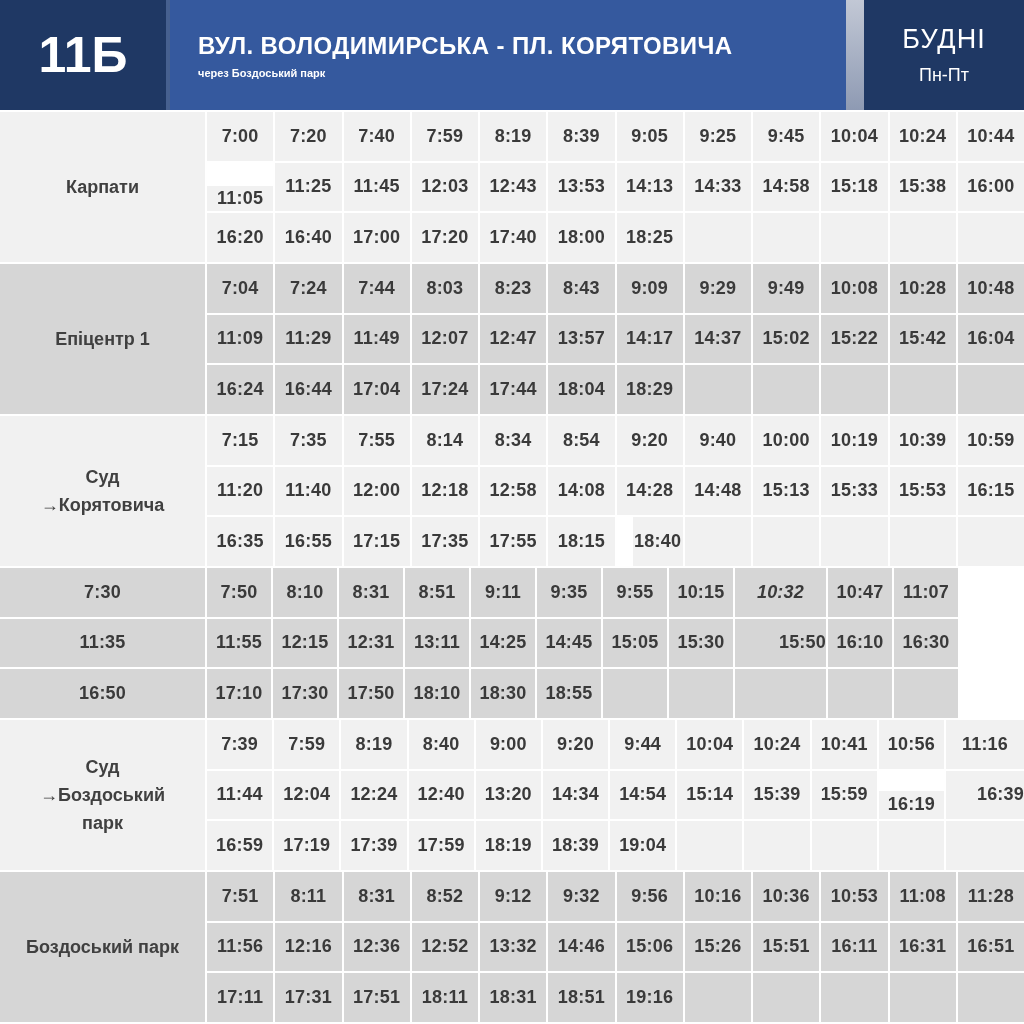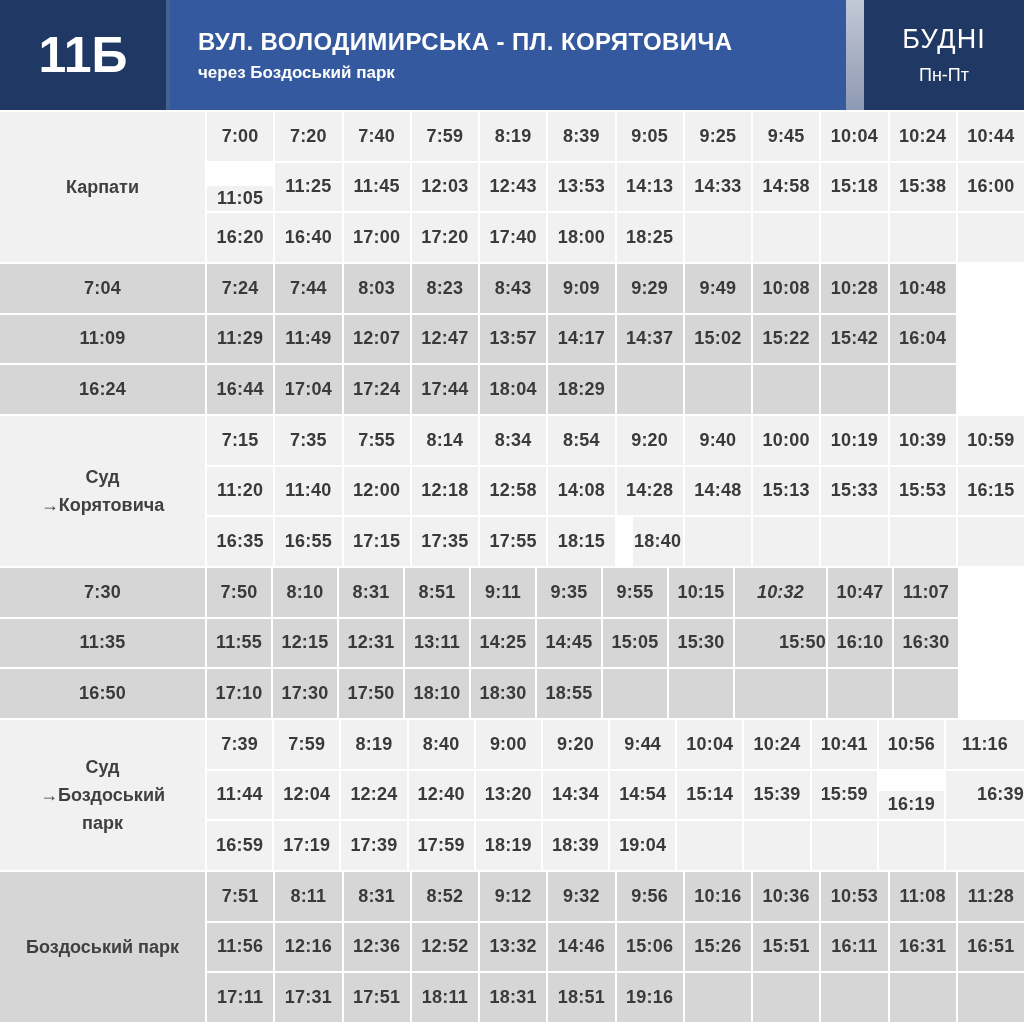--- a/index.html
+++ b/index.html
@@ -26,21 +26,21 @@
     color: #fff; display: flex; align-items: center; justify-content: center;
     font-size: 50px; font-weight: bold;
   }
   .header-sep-left { width: 4px; background: #46608f; }
   .header-mid {
     flex: 1; background: var(--blue); color: #fff;
     display: flex; flex-direction: column; justify-content: center;
     padding-left: 28px; gap: 7px;
   }
   .header-title { font-size: 24px; font-weight: bold; letter-spacing: 0.4px; }
-  .header-subtitle { font-size: 17px; font-weight: bold; }
+  .header-subtitle { font-size: 11px; font-weight: bold; }
   .header-sep-right { width: 18px; background: linear-gradient(180deg, #c2c8d5 0%, #8e9ab3 100%); }
   .header-right {
     width: 160px; background: var(--navy); color: #fff;
     display: flex; flex-direction: column; align-items: center; justify-content: center;
     gap: 10px;
   }
   .day-type { font-size: 27px; font-weight: normal; letter-spacing: 1px; }
   .day-range { font-size: 18px; font-weight: normal; }
 
   
@@ -126,20 +126,23 @@
       <div class="time-cell" style="grid-row: 3;">17:40</div>
       <div class="time-cell" style="grid-row: 3;">18:00</div>
       <div class="time-cell" style="grid-row: 3;">18:25</div>
       <div class="time-cell" style="grid-row: 3;"></div>
       <div class="time-cell" style="grid-row: 3;"></div>
       <div class="time-cell" style="grid-row: 3;"></div>
       <div class="time-cell" style="grid-row: 3;"></div>
       <div class="time-cell" style="grid-row: 3;"></div>
     </div>
     <div class="station-block block-gray">
+    <div class="station-label">
+        <div>Епіцентр 1</div>
+      </div>
   <div class="time-cell" style="grid-row: 1;">7:04</div>
       <div class="time-cell" style="grid-row: 1;">7:24</div>
       <div class="time-cell" style="grid-row: 1;">7:44</div>
       <div class="time-cell" style="grid-row: 1;">8:03</div>
       <div class="time-cell" style="grid-row: 1;">8:23</div>
       <div class="time-cell" style="grid-row: 1;">8:43</div>
       <div class="time-cell" style="grid-row: 1;">9:09</div>
       <div class="time-cell" style="grid-row: 1;">9:29</div>
       <div class="time-cell" style="grid-row: 1;">9:49</div>
       <div class="time-cell" style="grid-row: 1;">10:08</div>

